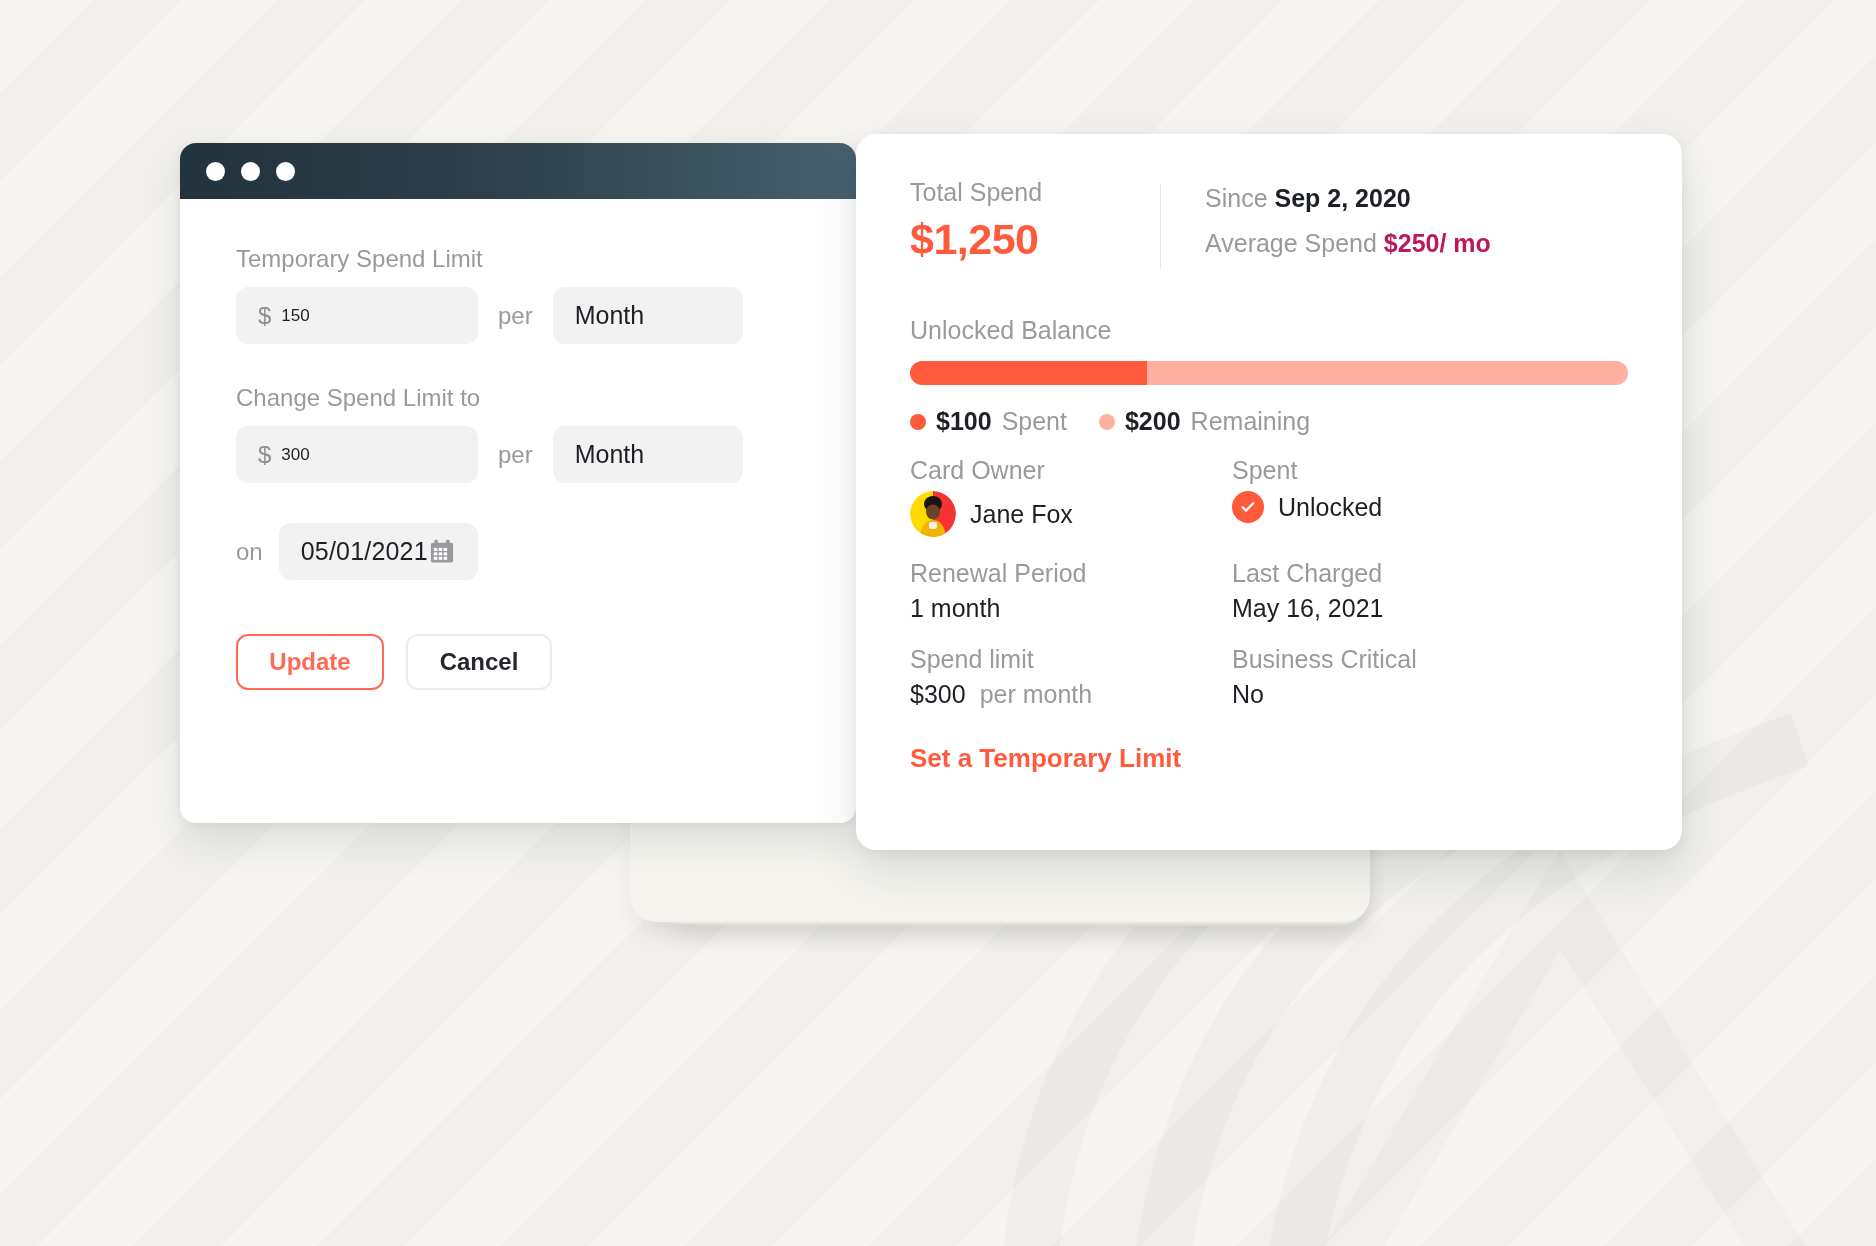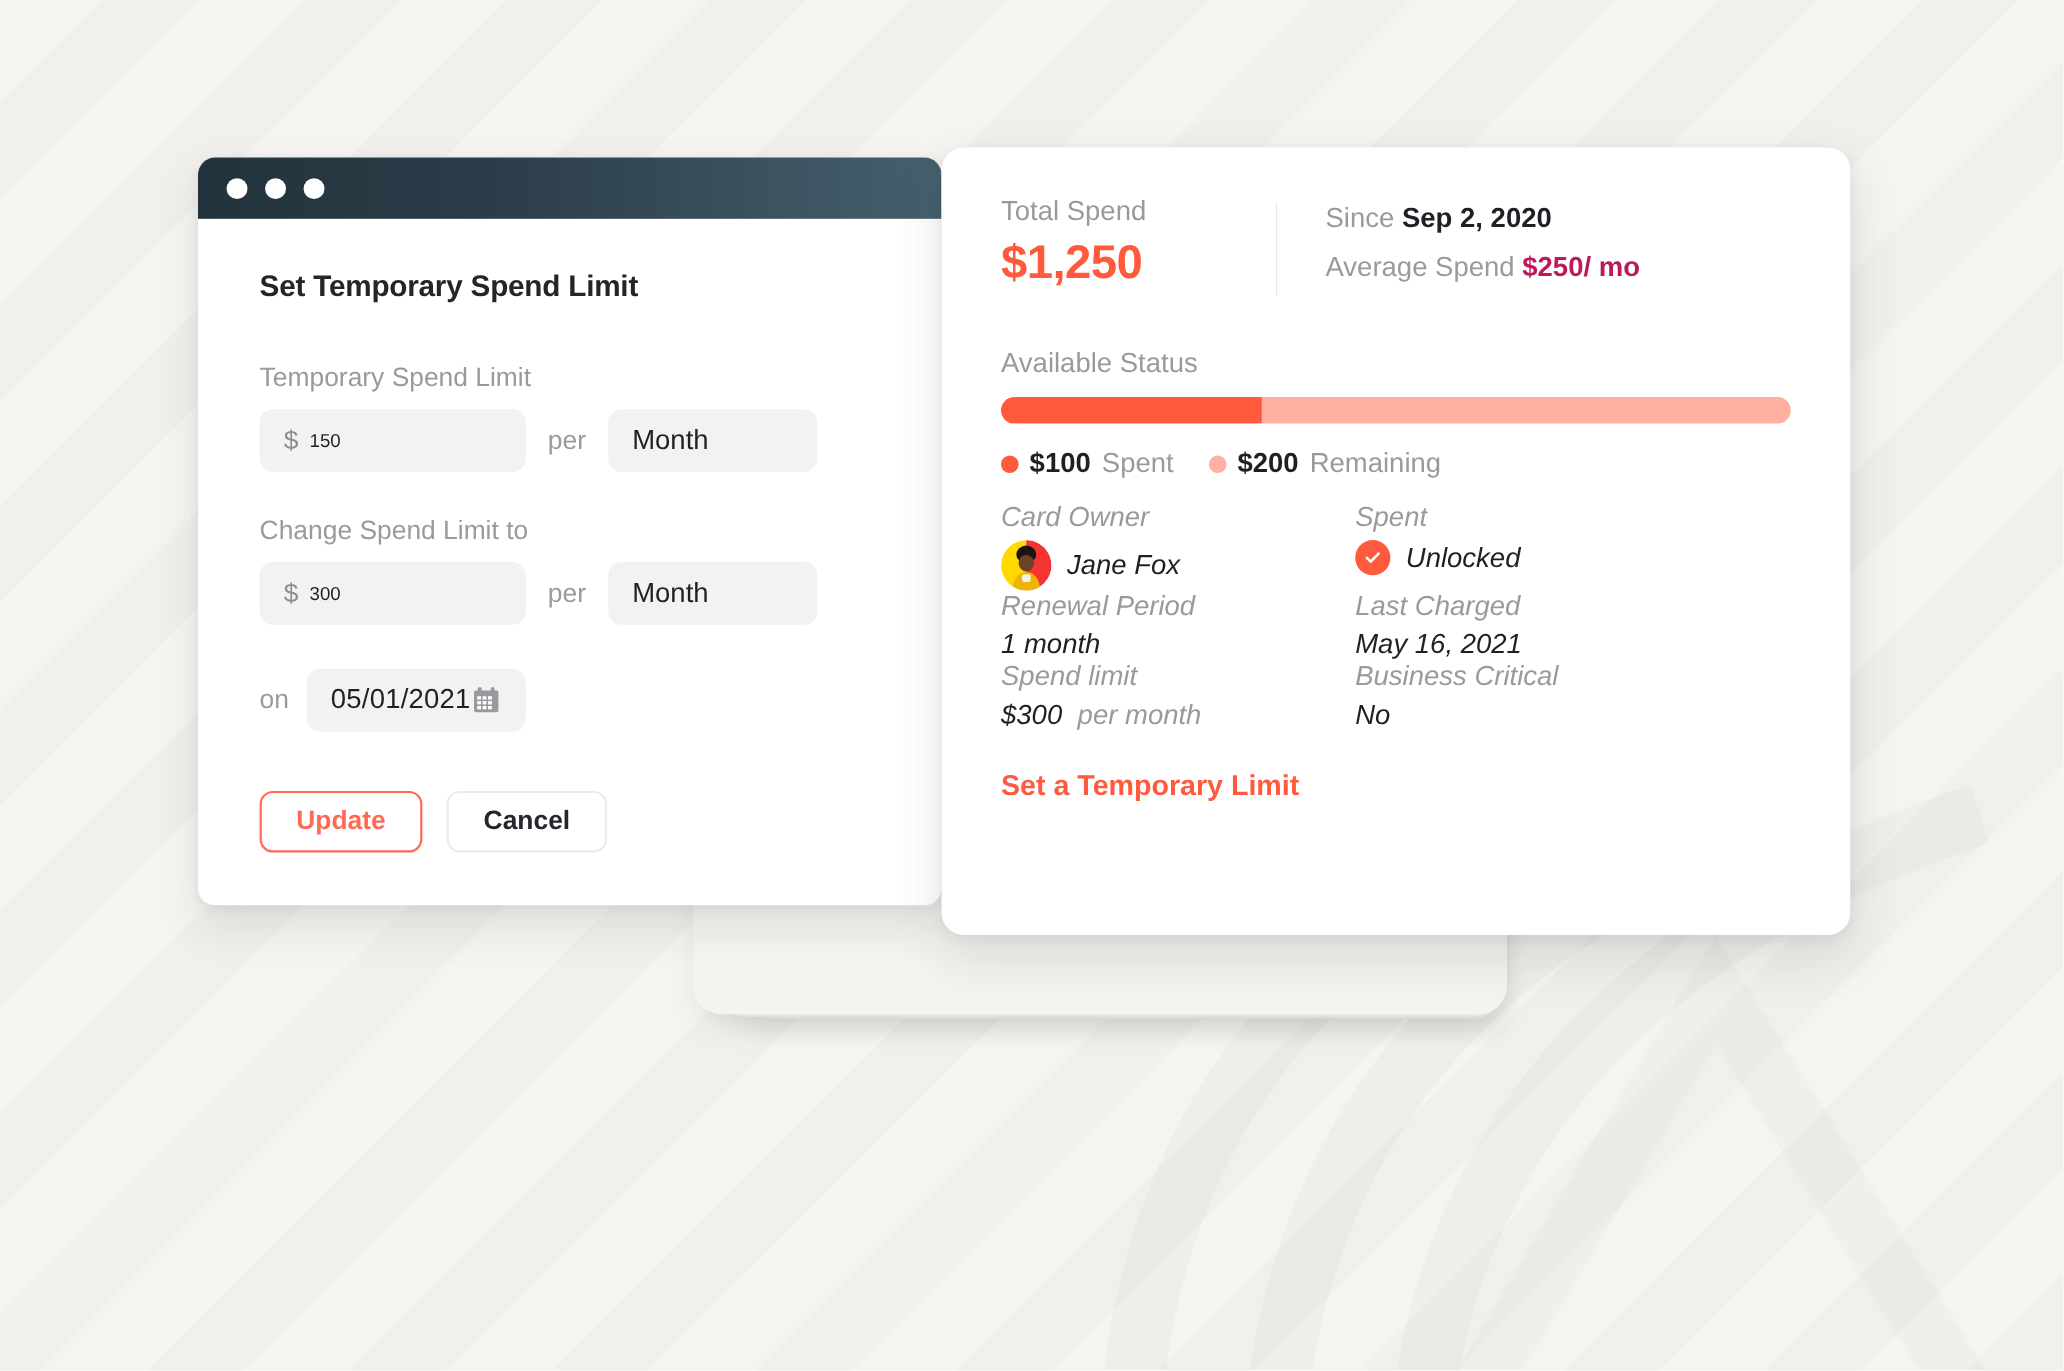--- a/index.html
+++ b/index.html
@@ -262,21 +262,21 @@
   }
   .legend-dot { width: 16px; height: 16px; border-radius: 50%; }
   .legend-dot.spent { background: #ff5a3c; }
   .legend-dot.remaining { background: #ffb0a0; }
   .legend-amt { font-size: 25px; font-weight: bold; color: #1d2024; }
   .legend-txt { font-size: 25px; color: #9a9a9e; margin-right: 22px; }
 
   .info-grid {
     display: grid;
     grid-template-columns: 322px 1fr;
-    font-style: italic;
+    row-gap: 22px;
   }
   .info-label {
     font-size: 25px;
     color: #9a9a9e;
     margin-bottom: 6px;
   }
   .info-value {
     font-size: 25px;
     color: #1d2024;
     font-weight: 500;
@@ -334,21 +334,20 @@
   <div id="browser-window">
 
     <div id="titlebar">
       <span class="dot"></span>
       <span class="dot"></span>
       <span class="dot"></span>
     </div>
 
     <div id="window-body">
 
-      <h1 class="panel-title">Set Temporary Spend Limit</h1>
 
       <div>
         <div class="field-label">Temporary Spend Limit</div>
         <div class="field-row">
           <div class="input-box">
             <span class="currency">$</span>
             <span class="input-value">150</span>
           </div>
           <span class="per-label">per</span>
           <div class="select-box">
@@ -417,21 +416,21 @@
           <span>Since</span>
           <span class="strong">Sep 2, 2020</span>
         </div>
         <div class="summary-line">
           <span>Average Spend</span>
           <span class="accent">$250/ mo</span>
         </div>
       </div>
     </div>
 
-    <div class="balance-label">Available Status</div>
+    <div class="balance-label">Unlocked Balance</div>
 
     <div class="progress-track">
       <div class="progress-fill" style="width: 33%;"></div>
     </div>
 
     <div class="legend-row">
       <span class="legend-dot spent" style="background: rgb(255, 90, 60);"></span>
       <span class="legend-amt">$100</span>
       <span class="legend-txt">Spent</span>
       <span class="legend-dot remaining" style="background: rgb(255, 176, 160);"></span>

